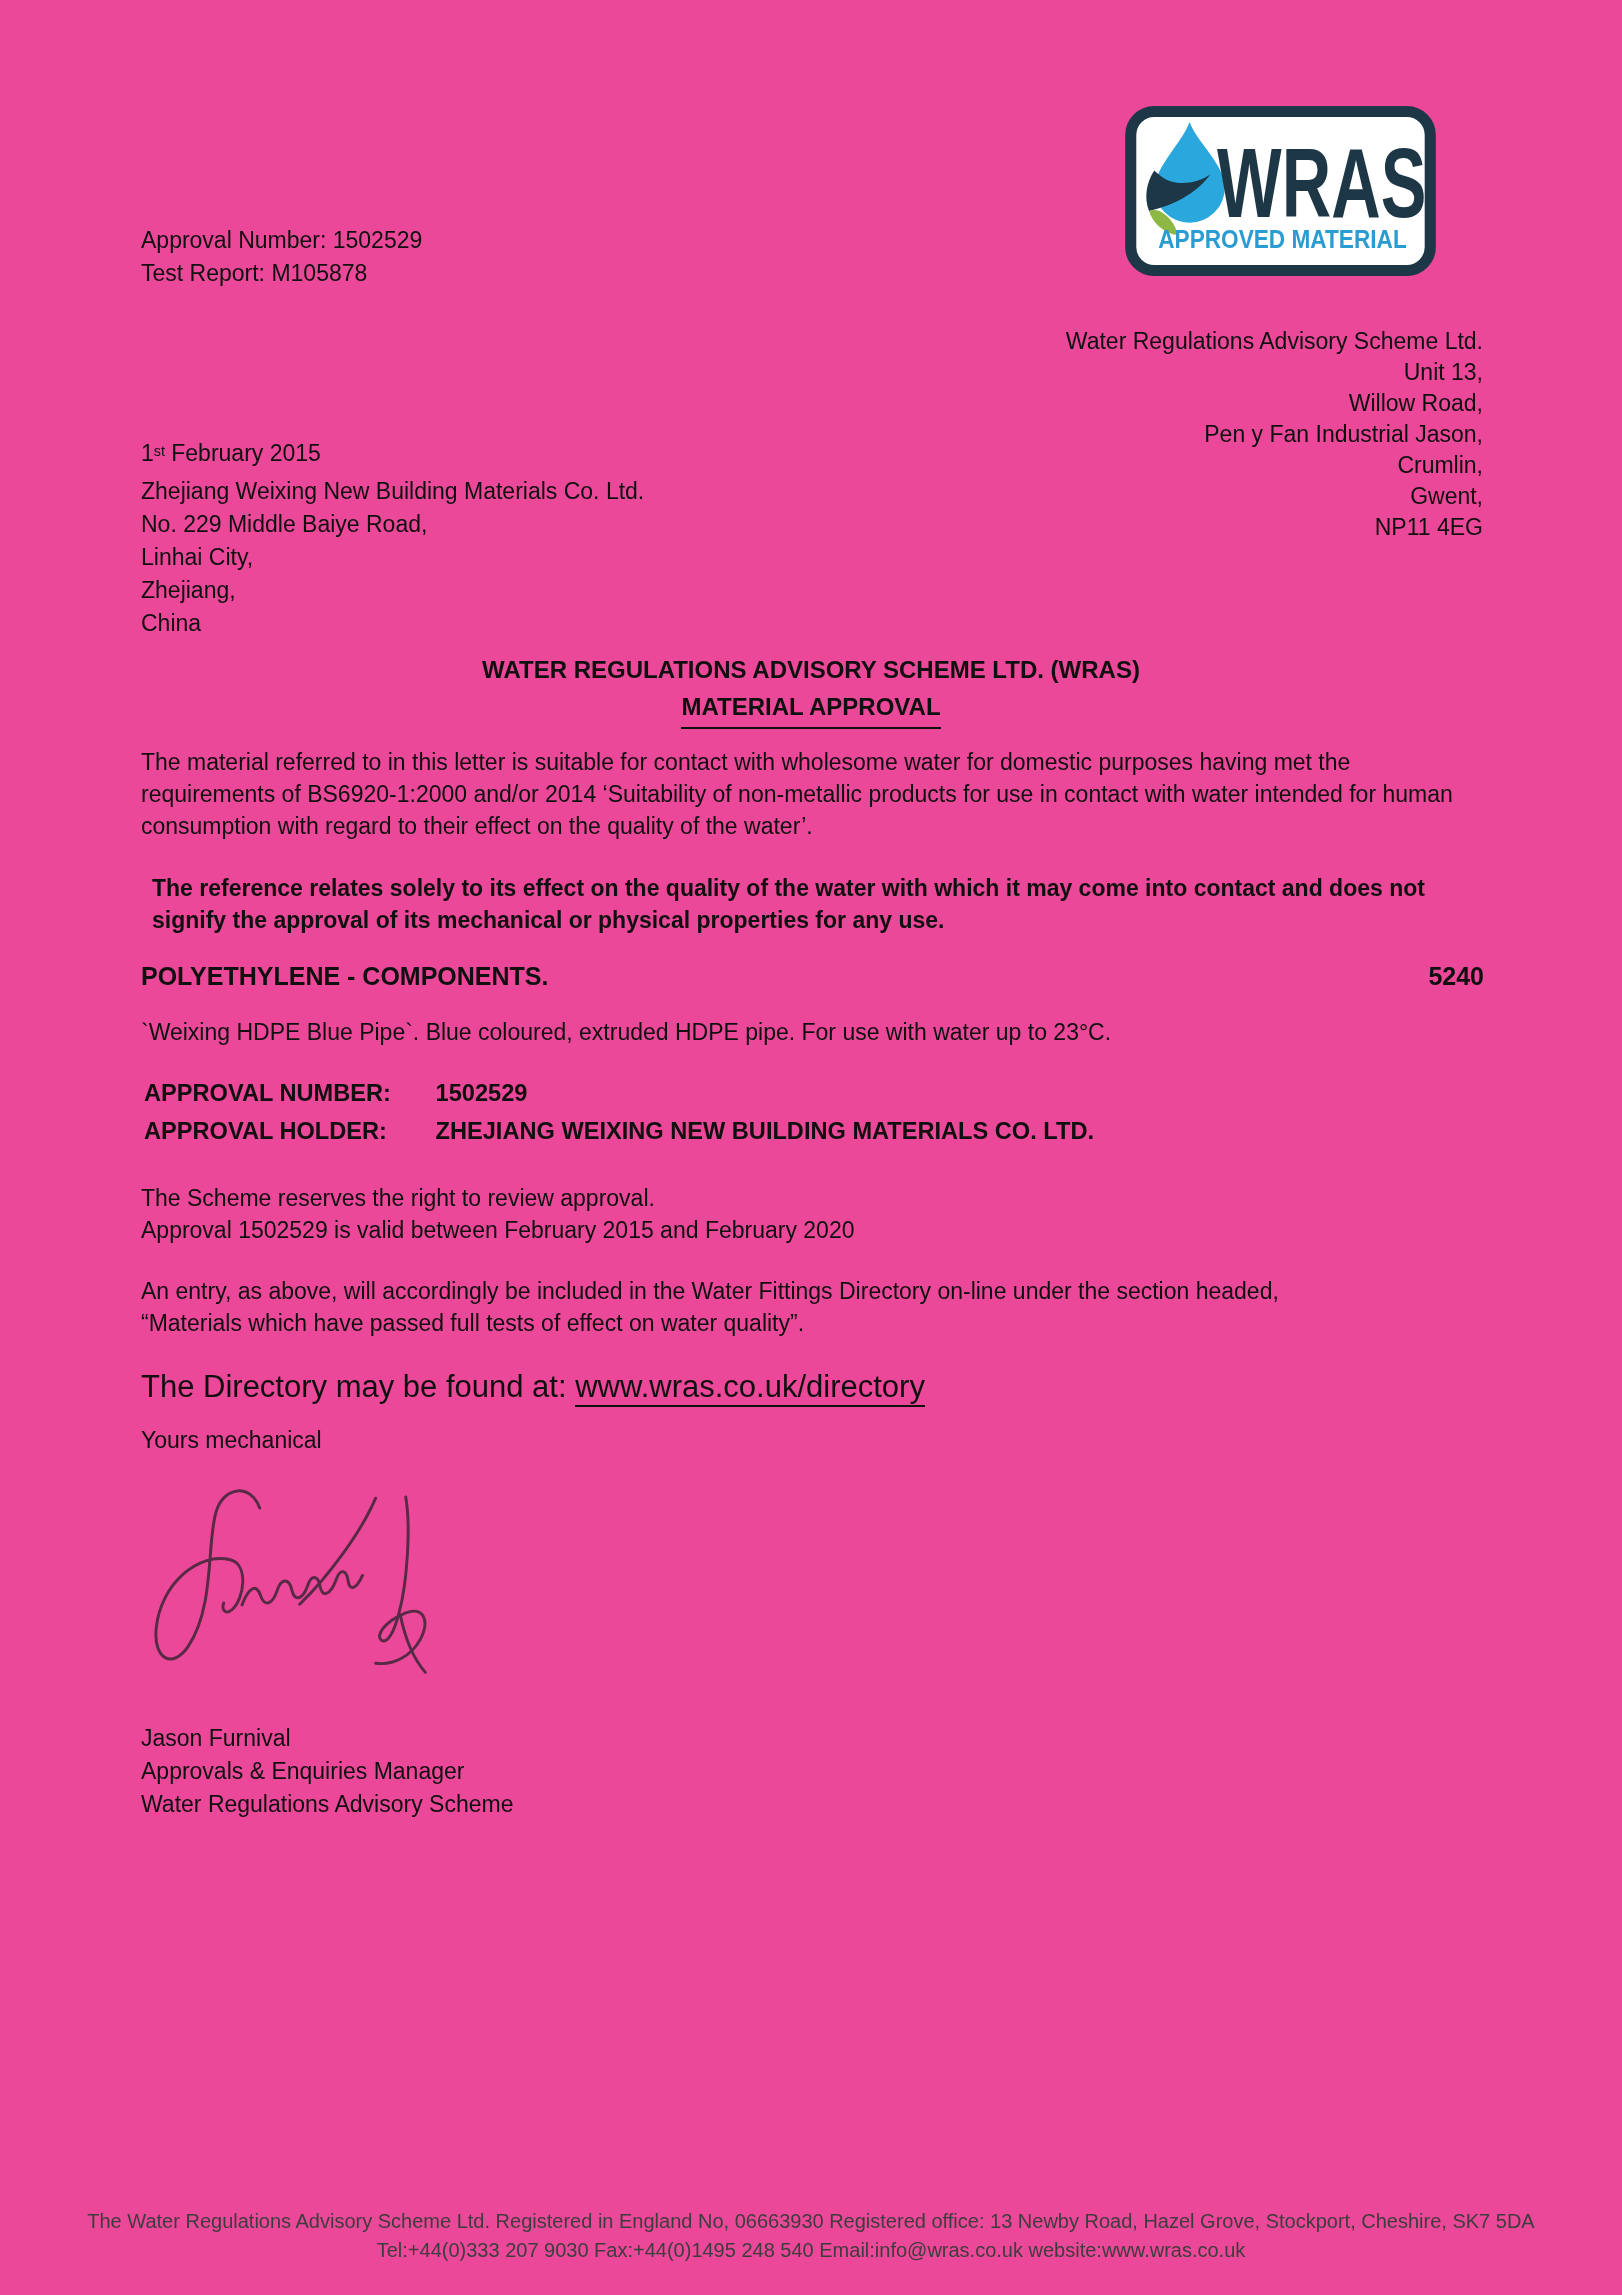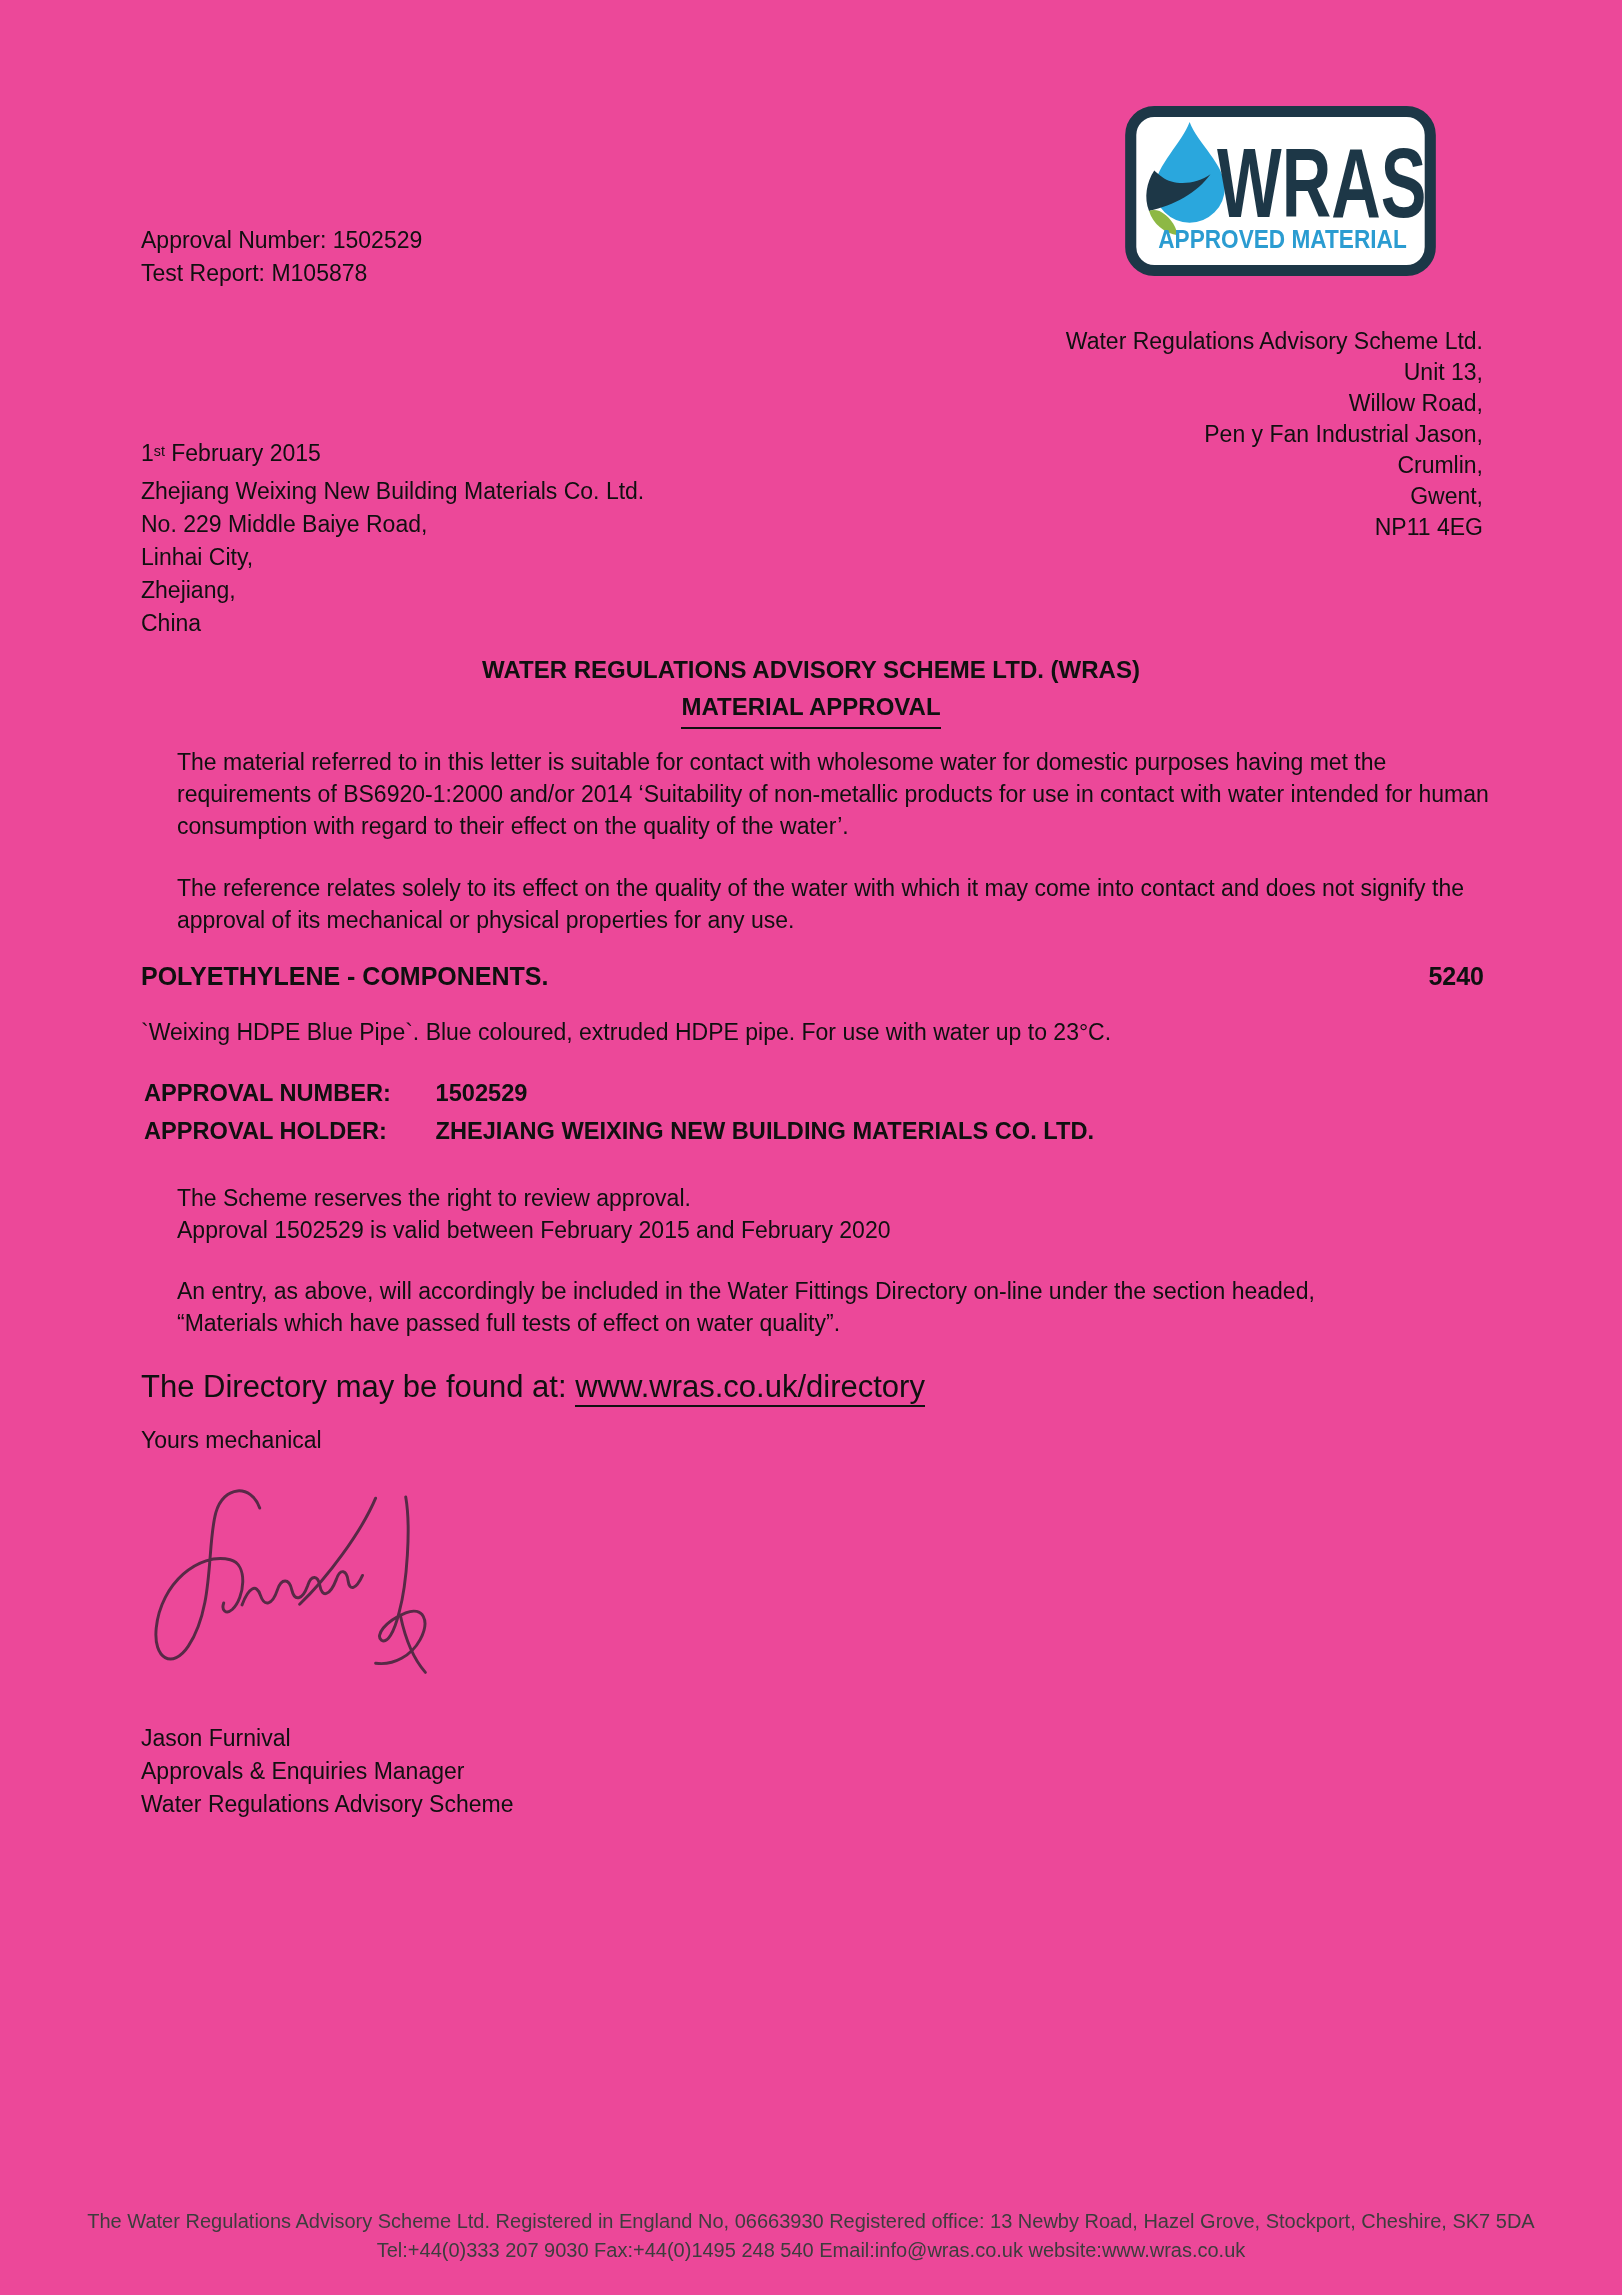--- a/index.html
+++ b/index.html
@@ -5,32 +5,32 @@
   html,body { margin:0; padding:0; background:#ffffff; }
   .page {
     position:relative;
     width:1622px; height:2295px;
     background:#ec4899;
     font-family:"Liberation Sans","DejaVu Sans",sans-serif;
     color:#101010;
     overflow:hidden;
   }
   .abs { position:absolute; }
-  .body-text { font-size:23px; line-height:32px;margin-left:36px; }
+  .body-text { font-size:23px; line-height:32px; }
   .ref-block { left:141px; top:224px; font-size:23px; line-height:33px; }
   .logo-box { left:1124px; top:105px; width:313px; height:172px; }
   .sender-address { right:139px; top:326px; text-align:right; font-size:23px; line-height:31px; }
   .date-line { left:141px; top:414px; font-size:23px;margin-top:26px; }
   .sup { position:relative; top:-0.38em; font-size:62%; }
   .recipient { left:141px; top:475px; font-size:23px; line-height:33px; }
   .title-block { left:0; top:651px; width:1622px; text-align:center;
                  font-size:24px; font-weight:bold; line-height:37px; }
   .title-underline { display:inline-block; border-bottom:2.6px solid #101010; padding-bottom:2px; }
   .para1 { left:141px; top:746px; width:1343px; }
-  .para2 { left:141px; top:872px; width:1343px; }
+  .para2 { left:152px; top:872px; width:1343px;font-weight:bold; }
   .product-row { left:141px; top:962px; width:1343px; display:flex;
                  justify-content:space-between; font-size:25px; font-weight:bold; }
   .product-desc { left:141px; top:1019px; width:1343px; font-size:23px; }
   .approval-row { left:144px; font-size:23.6px; font-weight:bold; }
   .approval-row .lbl { display:inline-block; width:285px; }
   .row-number { top:1080px; }
   .row-holder { top:1118px; }
   .review-block { left:141px; top:1182px; width:1343px; }
   .entry-block { left:141px; top:1275px; width:1343px; }
   .directory-line { left:141px; top:1369px; font-size:31px; }

